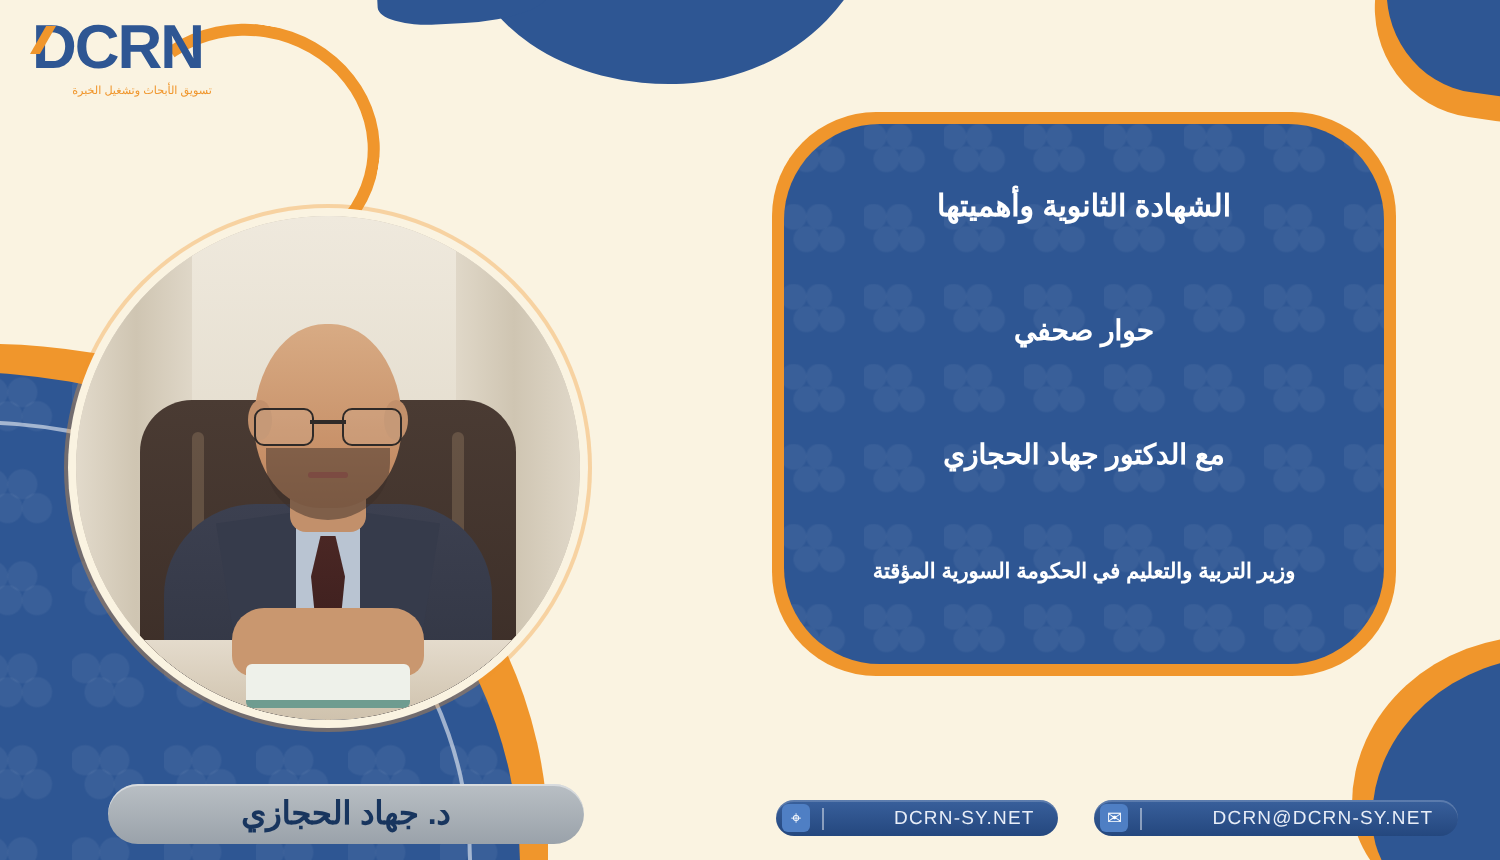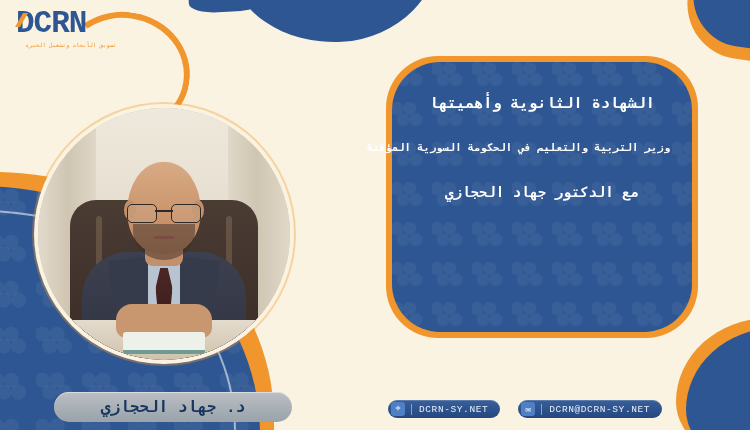--- a/index.html
+++ b/index.html
@@ -7,21 +7,21 @@
     margin: 0;
     padding: 0;
     background: #ffffff;
   }
   #poster {
     position: relative;
     width: 750px;
     height: 430px;
     overflow: hidden;
     background: #faf3e1;
-    font-family: Liberation Mono, monospace;
+    font-family: Liberation Sans, sans-serif;
     user-select: none;
   }
 
   
   .blob {
     position: absolute;
     background: #2e5693;
     pointer-events: none;
   }
 
@@ -422,21 +422,21 @@
       #2e5693;
     background-size: 40px 40px, 40px 40px, 40px 40px, 40px 40px, auto;
     direction: rtl;
     color: #ffffff;
     text-align: center;
     box-sizing: border-box;
     padding: 24px 22px 18px;
     display: flex;
     flex-direction: column;
   }
-  .panel-line { margin: 0; white-space: nowrap; }
+  .panel-line { margin: 16px; white-space: nowrap; }
   #panel-title    { font-size: 15px; font-weight: 700; margin-top: 8px; }
   #panel-subtitle { font-size: 14px; font-weight: 700; margin-top: 29px; }
   #panel-guest    { font-size: 14px; font-weight: 700; margin-top: 30px; }
   #panel-role     { font-size: 10.5px; font-weight: 700; margin-top: 28px; }
   #credits {
     margin-top: auto;
     text-align: left;
     padding-left: 4px;
     direction: rtl;
   }
@@ -475,20 +475,21 @@
     width: 1px;
     height: 11px;
     background: rgba(255,255,255,.45);
     margin-right: 7px;
   }
   .pill-text {
     font-size: 9.5px;
     color: #e8eef8;
     letter-spacing: .6px;
     white-space: nowrap;
+    margin-left: 28px;
   }
 </style>
 </head>
 <body>
 
 <div id="poster">
 
   <div class="blob" id="blob-top-wave"></div>
   <div class="blob" id="blob-top-right-orange"></div>
   <div class="blob" id="blob-top-right-blue"></div>
@@ -531,22 +532,23 @@
       <div id="hands"></div>
       <div id="papers"></div>
     </div>
   </div>
 
   <div id="name-pill">د. جهاد الحجازي</div>
 
   <div id="panel-outer"></div>
   <div id="panel">
     <p class="panel-line" id="panel-title">الشهادة الثانوية وأهميتها</p>
+    <p class="panel-line" id="panel-subtitle">حوار صحفي</p>
+    <p class="panel-line" id="panel-guest">مع الدكتور جهاد الحجازي</p>
     <p class="panel-line" id="panel-role">وزير التربية والتعليم في الحكومة السورية المؤقتة</p>
-    <p class="panel-line" id="panel-guest">مع الدكتور جهاد الحجازي</p>
   </div>
 
   <div id="contact-bar">
     <div class="contact-pill">
       <span class="pill-icon" style="font-size:9px;color:#fff;">⌖</span>
       <span class="pill-sep"></span>
       <span class="pill-text">DCRN-SY.NET</span>
     </div>
     <div class="contact-pill">
       <span class="pill-icon" style="font-size:9px;color:#fff;">✉</span>

